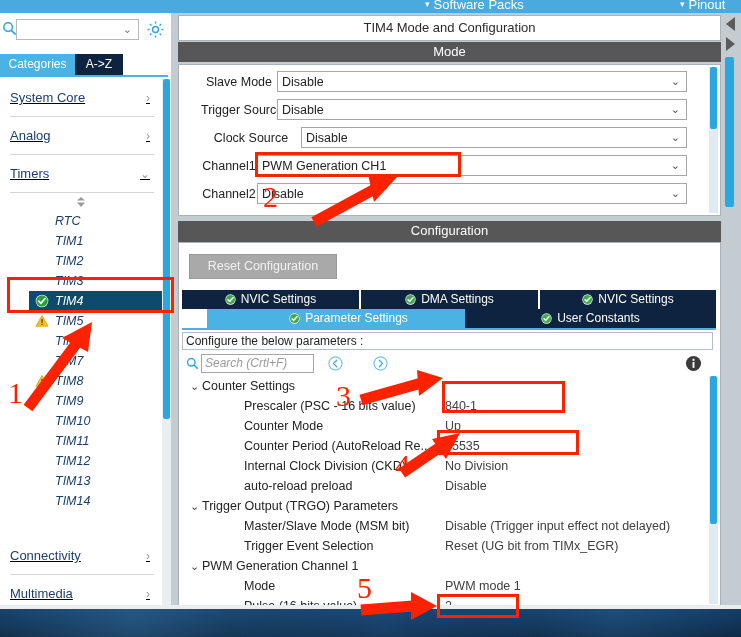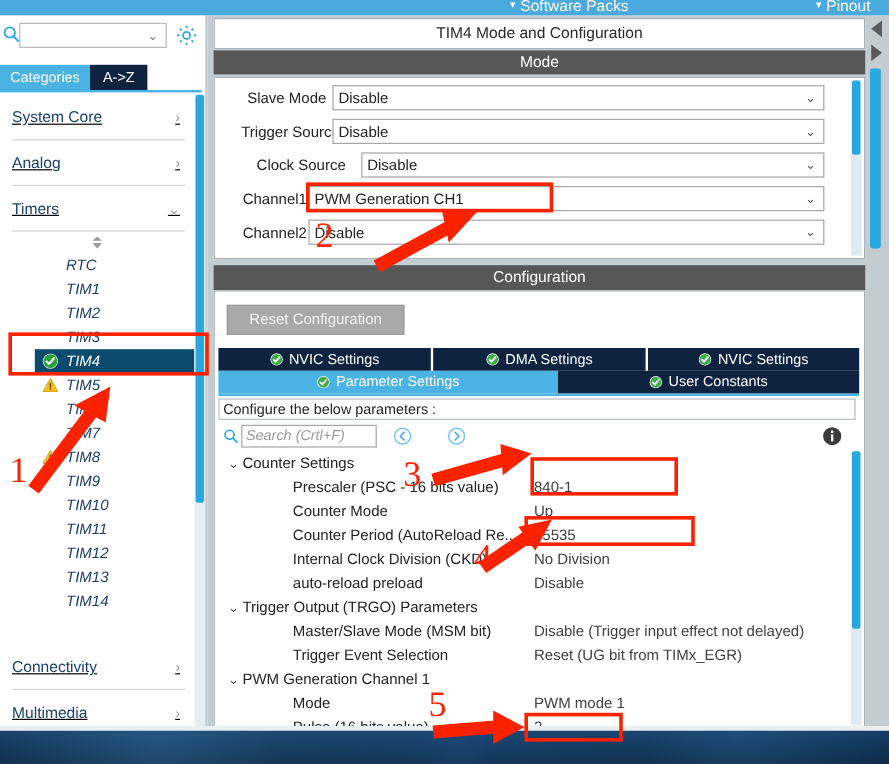--- a/index.html
+++ b/index.html
@@ -180,21 +180,21 @@
     background: #a9a9a9; border: 1px solid #9a9a9a;
     font-size: 12.5px; color: #f2f2f2; line-height: 23px; text-align: center;
   }
   .tabrow1 { position: absolute; left: 3px; top: 47px; width: 534px; height: 19px; }
   .tabrow2 { position: absolute; left: 3px; top: 66px; width: 534px; height: 19px; }
   .cfg-tab {
     position: absolute; top: 0; height: 19px; line-height: 19px;
     font-size: 12px; text-align: center; color: #ffffff;
     background: #0d2340; white-space: nowrap;
   }
-  .cfg-tab.active { background: #4bb3e4; }
+  .cfg-tab.active { background: #4bb3e4; margin-left: 25px; }
   .cfg-tab .ck { margin-right: 5px; vertical-align: -2px; display:inline-block; }
   .tab-underline {
     position: absolute; left: 3px; top: 85px; width: 534px; height: 2px;
     background: #4bb3e4;
   }
 
   .cfg-desc {
     position: absolute; left: 3px; top: 89px; width: 531px; height: 18px;
     border: 1px solid #b6bec3; background: #ffffff;
     font-size: 12px; color: #232323; line-height: 16px; padding-left: 3px;

